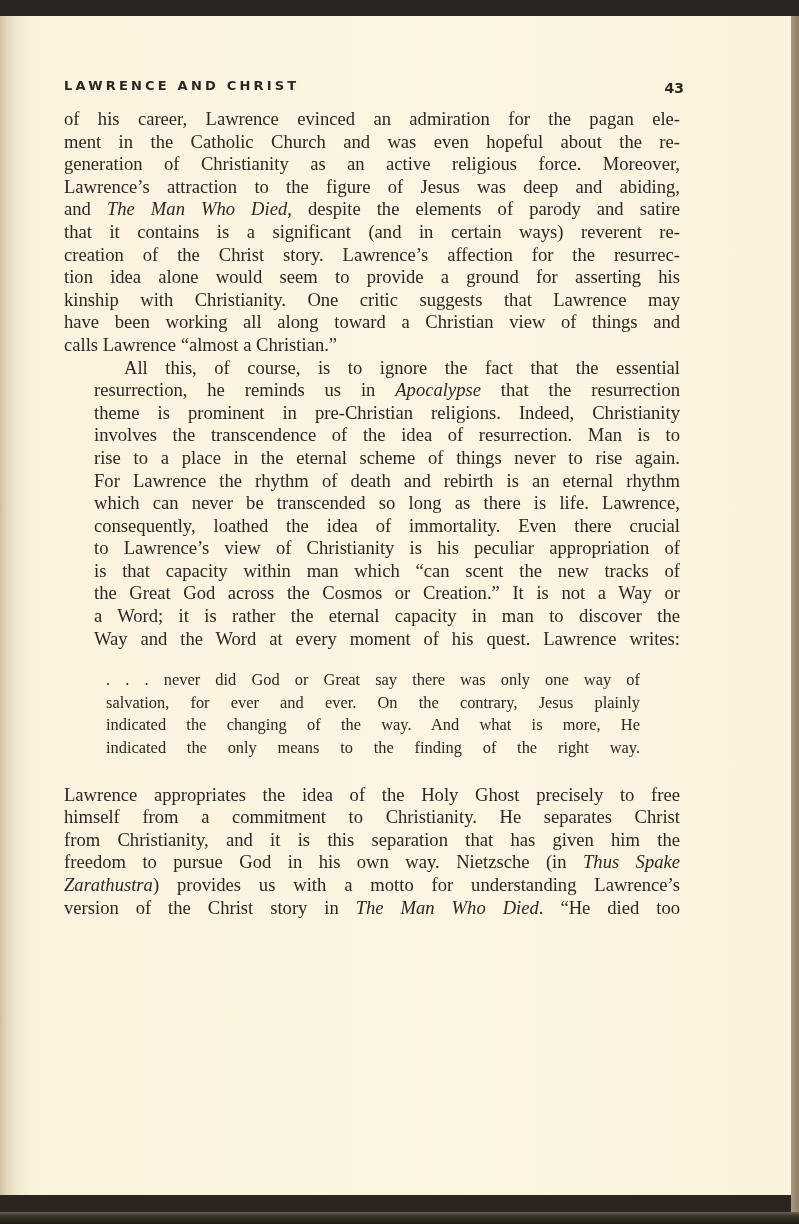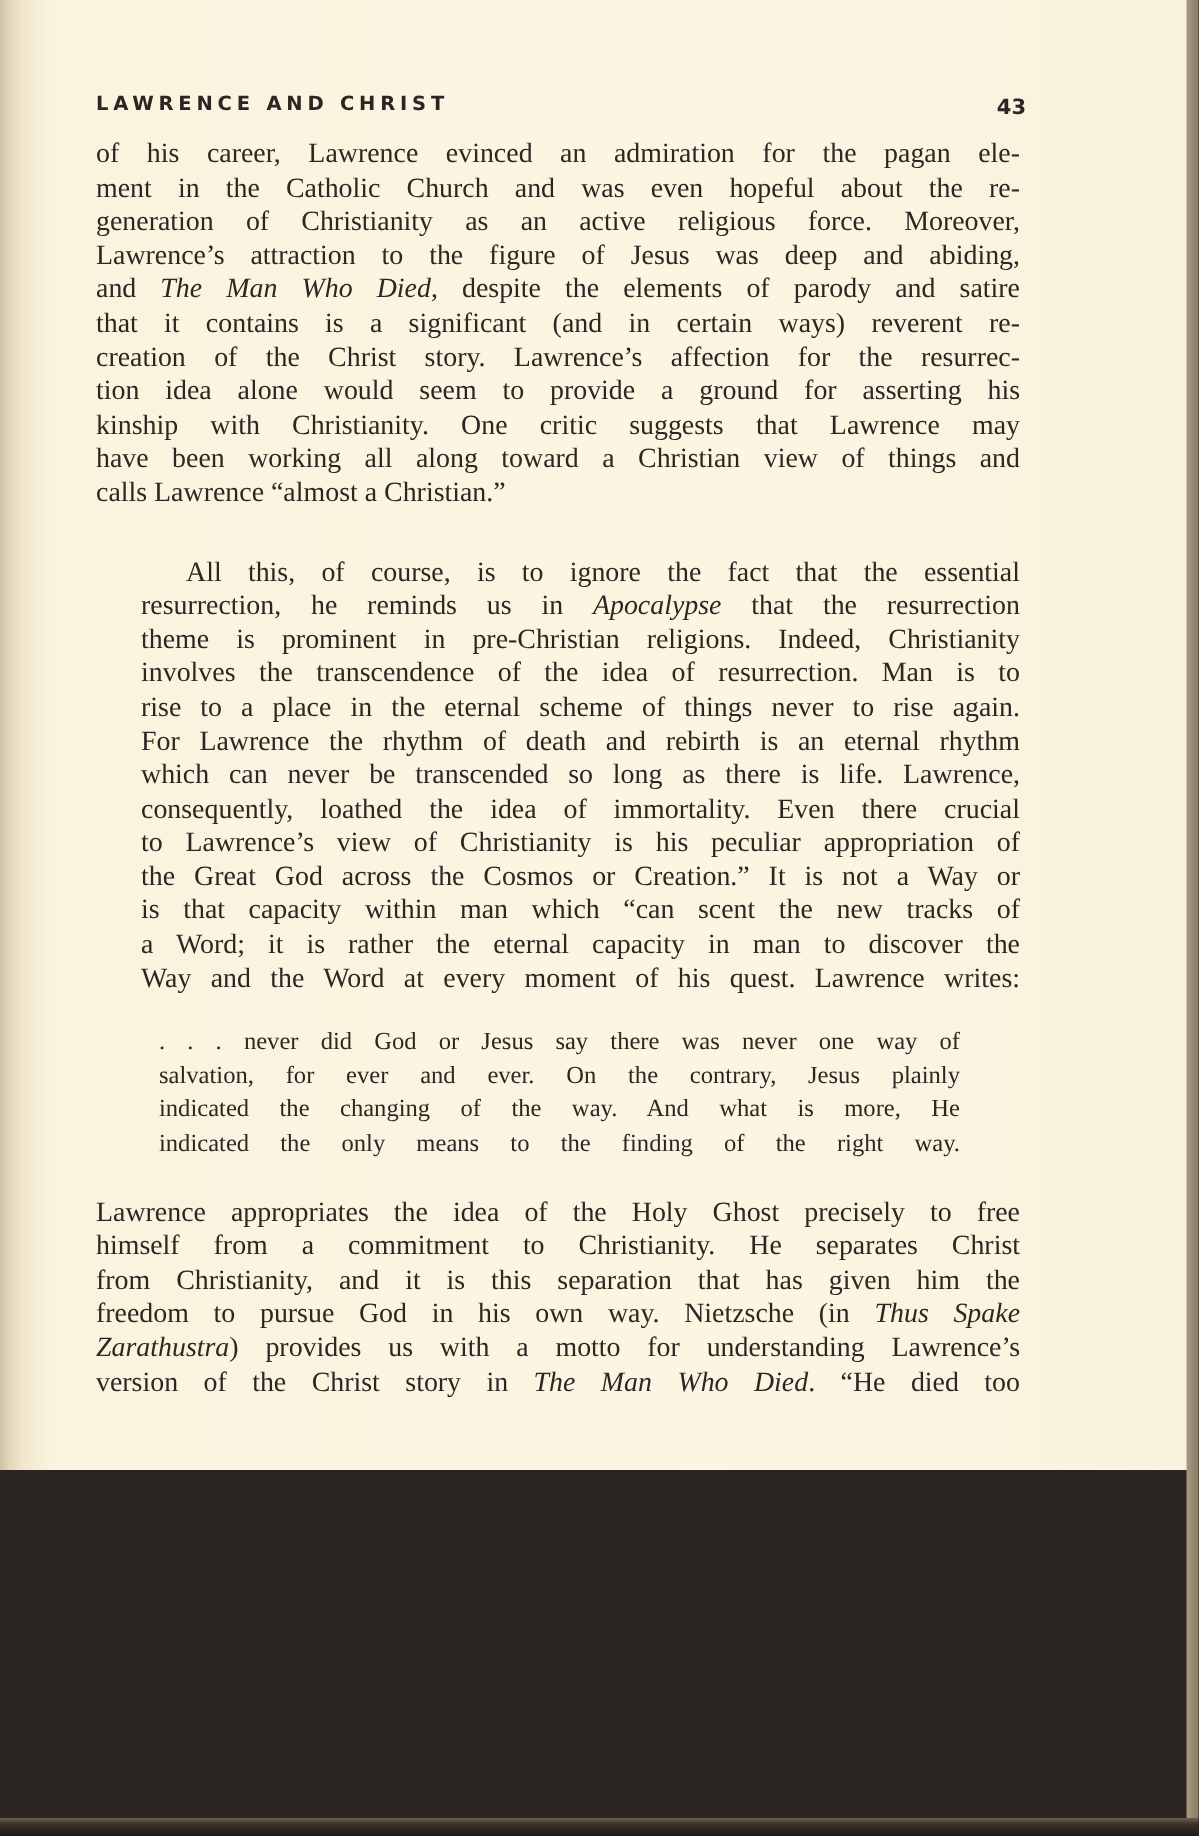--- a/index.html
+++ b/index.html
@@ -2,22 +2,22 @@
 <html><head>
   <meta charset="utf-8">
   <style>
     html, body { margin: 0; padding: 0; }
     body {
       width: 799px; height: 1224px; overflow: hidden;
       background: #2a2520;
       position: relative;
     }
     .page {
-      position: absolute; left: 0; top: 0;
-      width: 792px; height: 980px;
+      position: absolute; left: 0; top: 16px;
+      width: 792px; height: 1179px;
       background: linear-gradient(90deg, #cfc1a3 0px, #e2d6bb 6px, #f1e7cf 16px, #fbf3de 34px, #fcf5e2 60%, #fbf2dd 100%);
     }
     .page::after {
       content: ""; position: absolute; right: -7px; top: 0; width: 8px; height: 1212px;
       background: linear-gradient(90deg, #a89a80, #8b7d66);
     }
     .bottom-edge {
       position: absolute; left: 0; top: 1212px; width: 799px; height: 12px;
       background: linear-gradient(180deg, #6b6155 0px, #3a332c 4px, #1e1a16 12px);
     }
@@ -64,36 +64,36 @@
         <span class="line"><span>Lawrence’s attraction to the figure of Jesus was deep and abiding,</span></span>
         <span class="line"><span>and </span><em>The Man Who Died</em><span>, despite the elements of parody and satire</span></span>
         <span class="line"><span>that it contains is a significant (and in certain ways) reverent re-</span></span>
         <span class="line"><span>creation of the Christ story. Lawrence’s affection for the resurrec-</span></span>
         <span class="line"><span>tion idea alone would seem to provide a ground for asserting his</span></span>
         <span class="line"><span>kinship with Christianity. One critic suggests that Lawrence may</span></span>
         <span class="line"><span>have been working all along toward a Christian view of things and</span></span>
         <span class="line last"><span>calls Lawrence “almost a Christian.”</span></span>
       </p>
     <p class="indent">
-        <span class="line" style="padding-left: 30px; margin-top: 30px;"><span>All this, of course, is to ignore the fact that the essential</span></span>
+        <span class="line" style="padding-left: 30px;"><span>All this, of course, is to ignore the fact that the essential</span></span>
         <span class="line"><span>resurrection, he reminds us in </span><em>Apocalypse</em><span> that the resurrection</span></span>
         <span class="line"><span>theme is prominent in pre-Christian religions. Indeed, Christianity</span></span>
         <span class="line"><span>involves the transcendence of the idea of resurrection. Man is to</span></span>
         <span class="line"><span>rise to a place in the eternal scheme of things never to rise again.</span></span>
         <span class="line"><span>For Lawrence the rhythm of death and rebirth is an eternal rhythm</span></span>
         <span class="line"><span>which can never be transcended so long as there is life. Lawrence,</span></span>
         <span class="line"><span>consequently, loathed the idea of immortality. Even there crucial</span></span>
         <span class="line"><span>to Lawrence’s view of Christianity is his peculiar appropriation of</span></span>
+        <span class="line"><span>is that capacity within man which “can scent the new tracks of</span></span>
         <span class="line"><span>the Great God across the Cosmos or Creation.” It is not a Way or</span></span>
-        <span class="line"><span>is that capacity within man which “can scent the new tracks of</span></span>
         <span class="line"><span>a Word; it is rather the eternal capacity in man to discover the</span></span>
         <span class="line"><span>Way and the Word at every moment of his quest. Lawrence writes:</span></span>
       </p>
     <div class="block-quote">
-        <span class="line"><span>. . . never did God or Jesus say there was never one way of</span></span>
+        <span class="line"><span>. . . never did God or Great say there was only one way of</span></span>
         <span class="line"><span>salvation, for ever and ever. On the contrary, Jesus plainly</span></span>
         <span class="line"><span>indicated the changing of the way. And what is more, He</span></span>
         <span class="line"><span>indicated the only means to the finding of the right way.</span></span>
       </div>
     <p>
         <span class="line"><span>Lawrence appropriates the idea of the Holy Ghost precisely to free</span></span>
         <span class="line"><span>himself from a commitment to Christianity. He separates Christ</span></span>
         <span class="line"><span>from Christianity, and it is this separation that has given him the</span></span>
         <span class="line"><span>freedom to pursue God in his own way. Nietzsche (in </span><em>Thus Spake</em></span>
         <span class="line"><em>Zarathustra</em><span>) provides us with a motto for understanding Lawrence’s</span></span>

